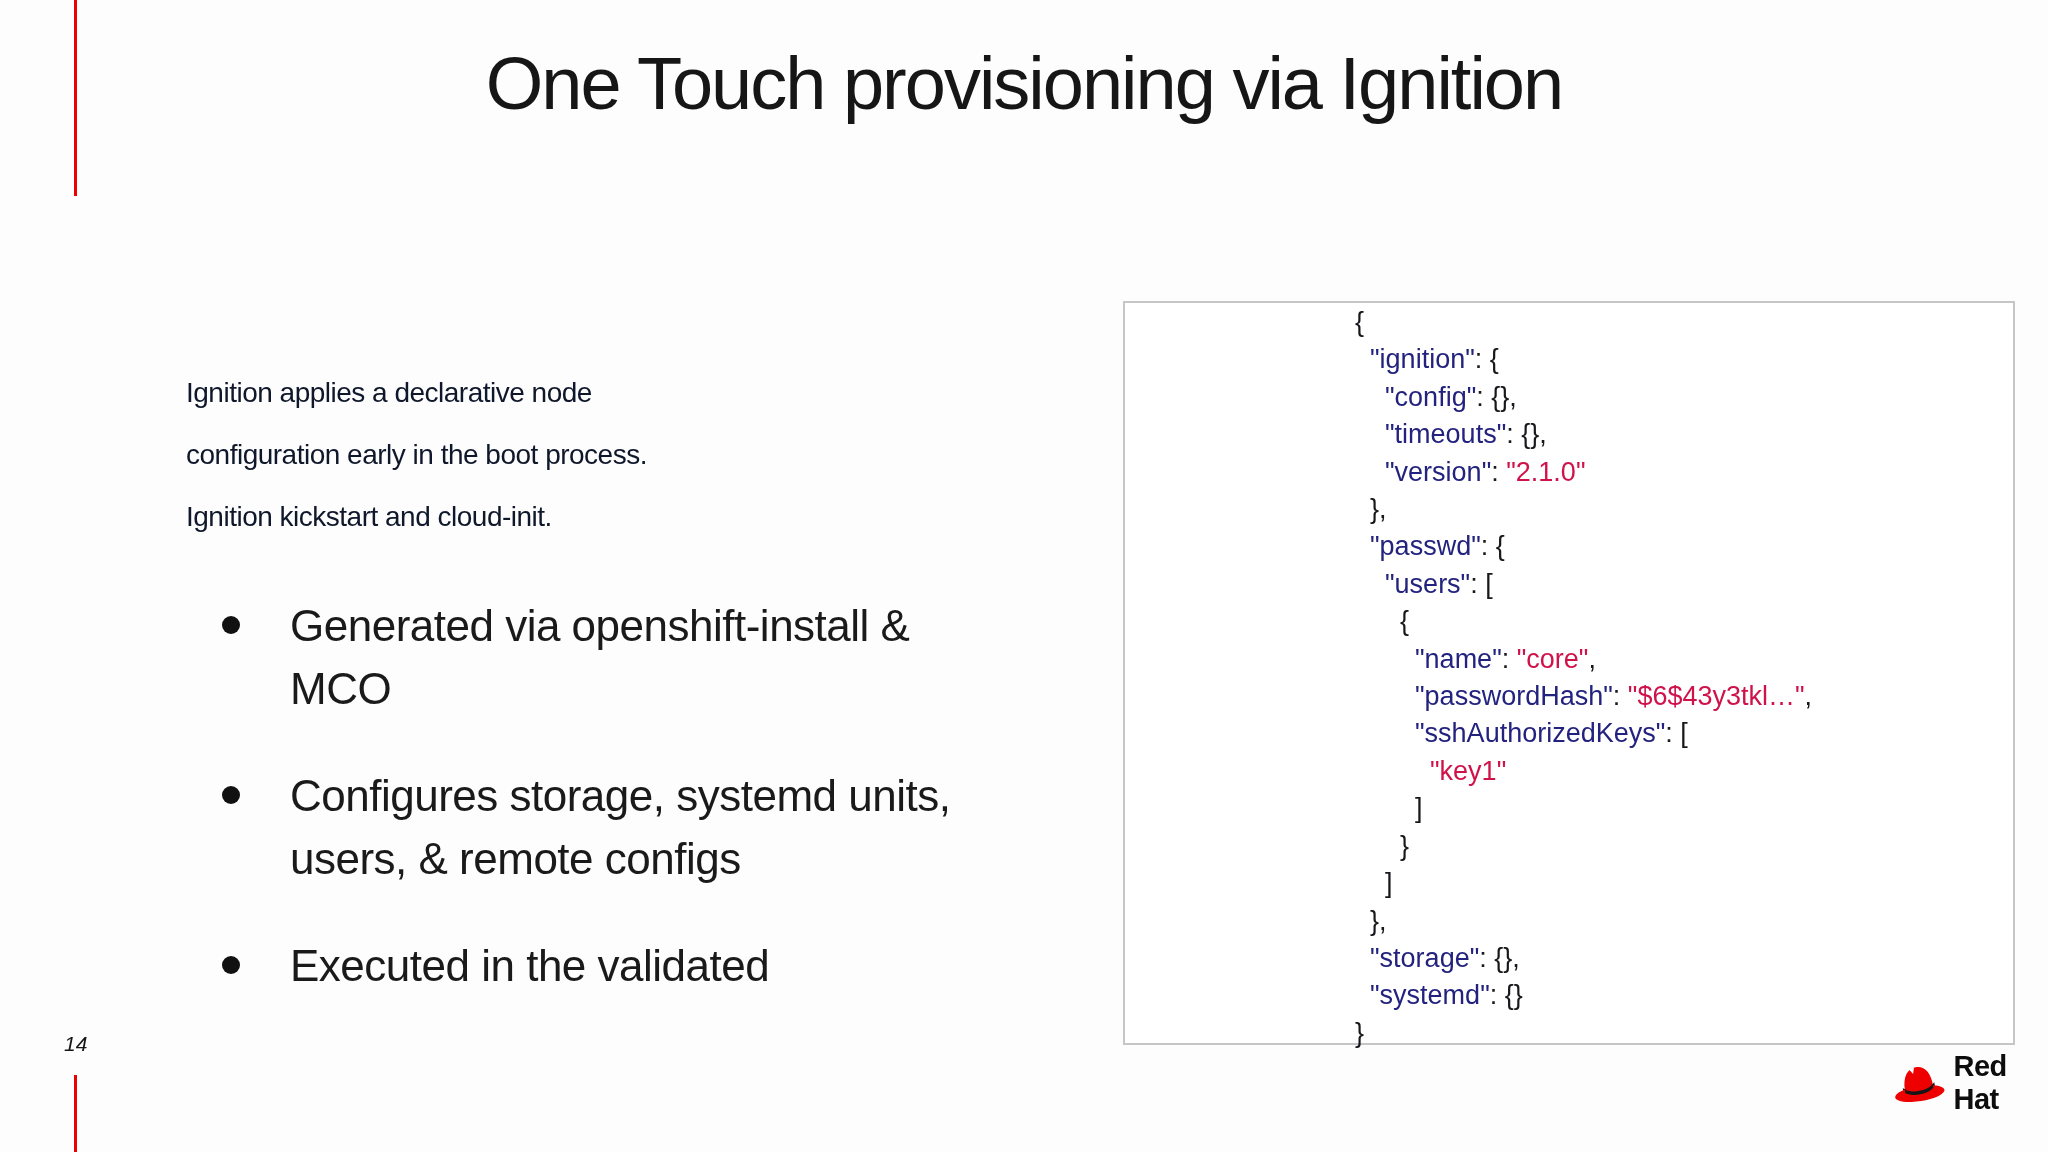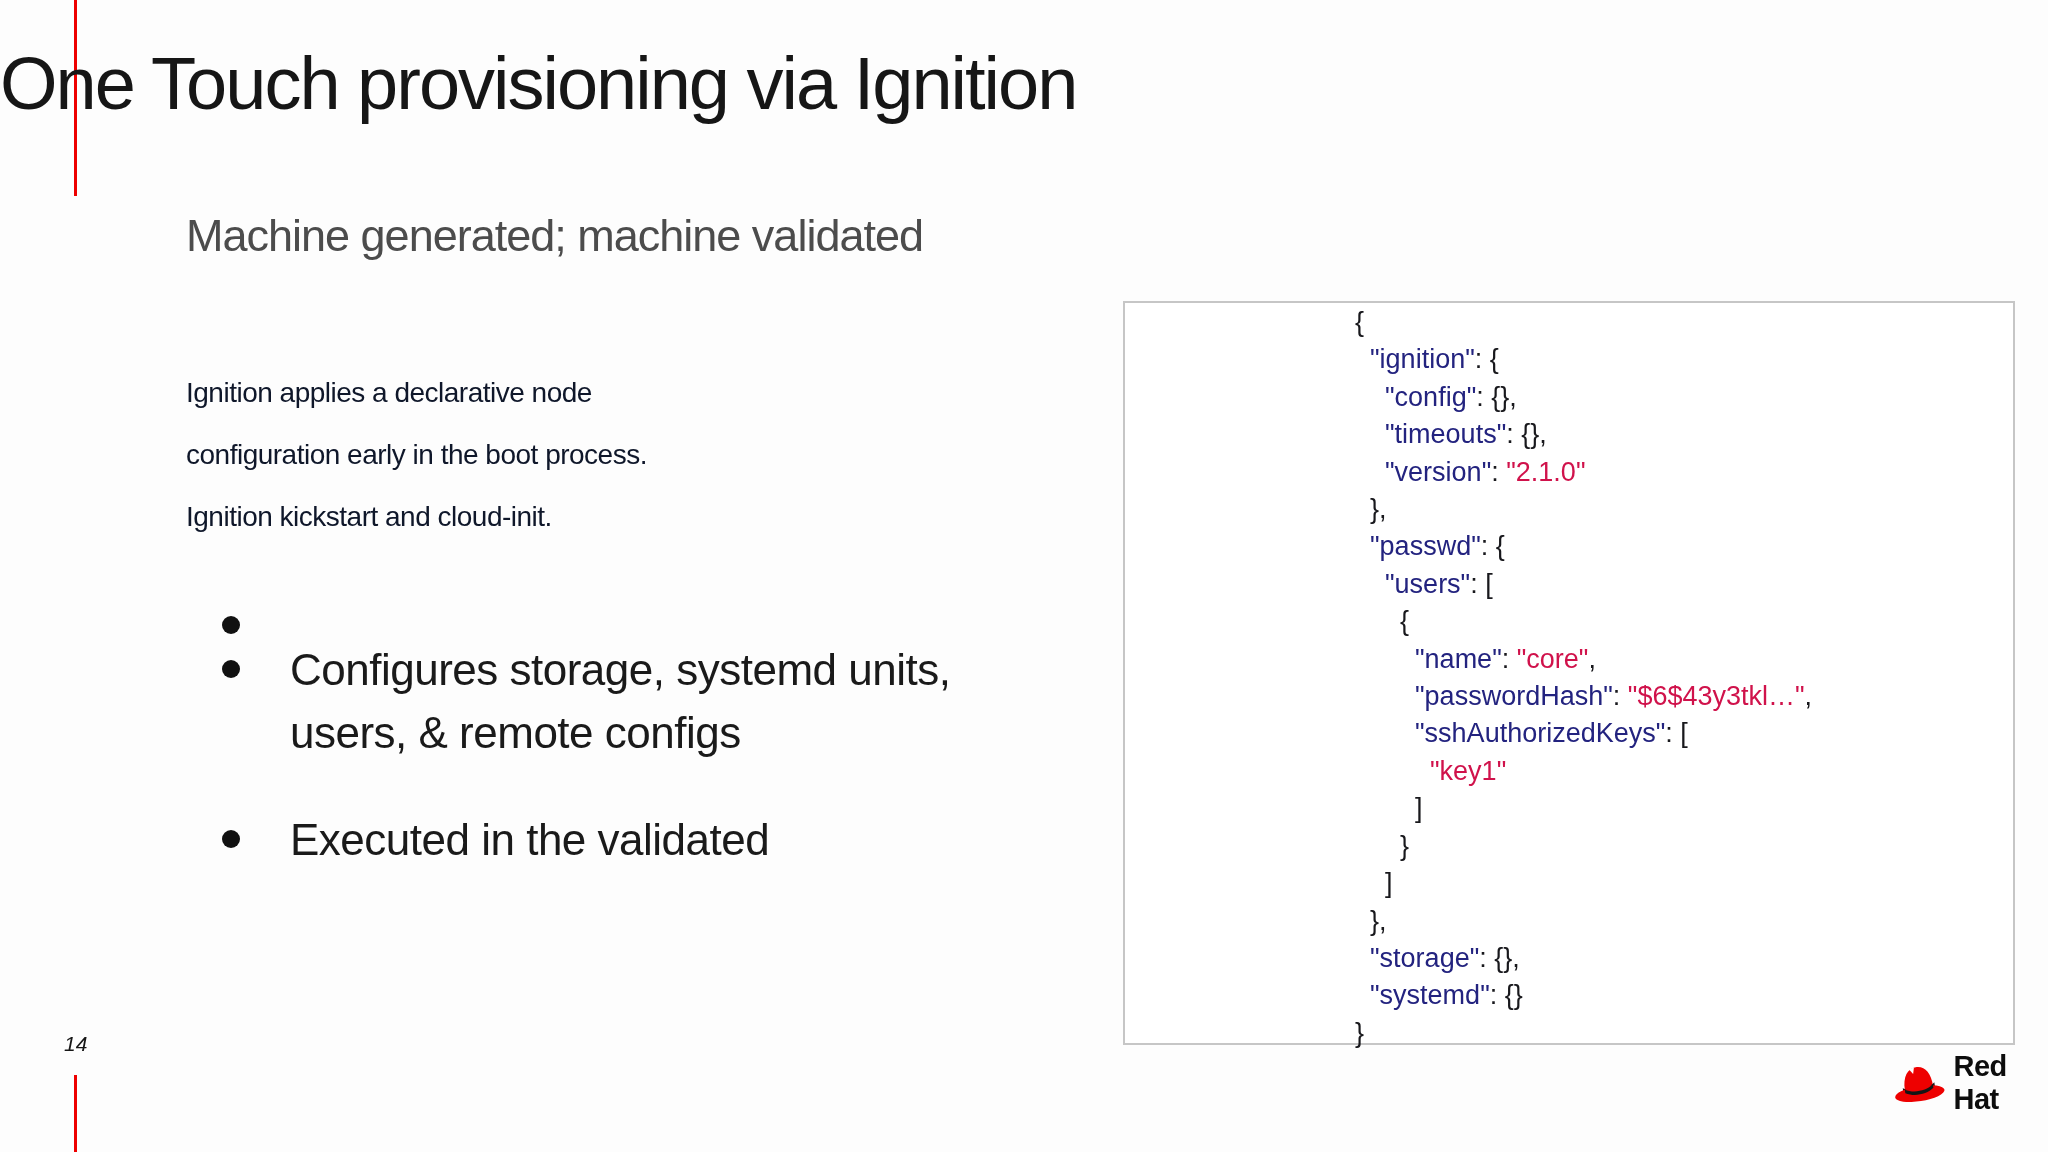--- a/index.html
+++ b/index.html
@@ -3,21 +3,21 @@
 <meta charset="utf-8">
 <style>
   html,body{margin:0;padding:0;}
   body{width:2048px;height:1152px;background:#ffffff;font-family:"Liberation Sans",sans-serif;}
   .slide{position:relative;width:2048px;height:1152px;background:#fdfdfd;overflow:hidden;}
 
   .red-bar{position:absolute;left:74px;width:3px;}
   .red-bar.top{top:0;height:196px;}
   .red-bar.bottom{top:1075px;height:77px;}
 
-  .title{position:absolute;left:0;right:0;top:40px;margin:0;text-align:left;
+  .title{position:absolute;left:0;right:0;top:40px;margin:0;text-align:center;
          font-size:74px;font-weight:500;letter-spacing:-2px;color:#161616;line-height:88px;}
 
   .subtitle{position:absolute;left:186px;top:206px;font-size:45px;letter-spacing:-1px;
             color:#4c4c4c;line-height:60px;}
 
   .paragraph{position:absolute;left:186px;top:362px;}
   .paragraph .pline{font-size:28px;line-height:62px;letter-spacing:-0.5px;color:#0f172a;}
 
   .bullets{position:absolute;left:222px;top:594px;margin:0;padding:0;list-style:none;}
   .bullets li{display:flex;margin:0 0 44px 0;}
@@ -38,31 +38,34 @@
 </style>
 </head>
 <body>
 
 <div class="slide">
 
   <div class="red-bar top" style="background: rgb(238, 0, 0);"></div>
 
   <h1 class="title">One Touch provisioning via Ignition</h1>
 
-  <div class="subtitle">Machine generated; machine validated</div>
 
   <div class="paragraph">
       <div class="pline">Ignition applies a declarative node</div>
       <div class="pline">configuration early in the boot process.</div>
       <div class="pline">Ignition kickstart and cloud-init.</div>
     </div>
 
   <ul class="bullets">
       <li>
         <span class="bullet-dot"></span>
+        <span class="bullet-text">
+          <div class="bline">Generated via openshift-install &amp;</div>
+          <div class="bline">MCO</div>
+        </span>
       </li>
       <li>
         <span class="bullet-dot"></span>
         <span class="bullet-text">
           <div class="bline">Configures storage, systemd units,</div>
           <div class="bline">users, &amp; remote configs</div>
         </span>
       </li>
       <li>
         <span class="bullet-dot"></span>

